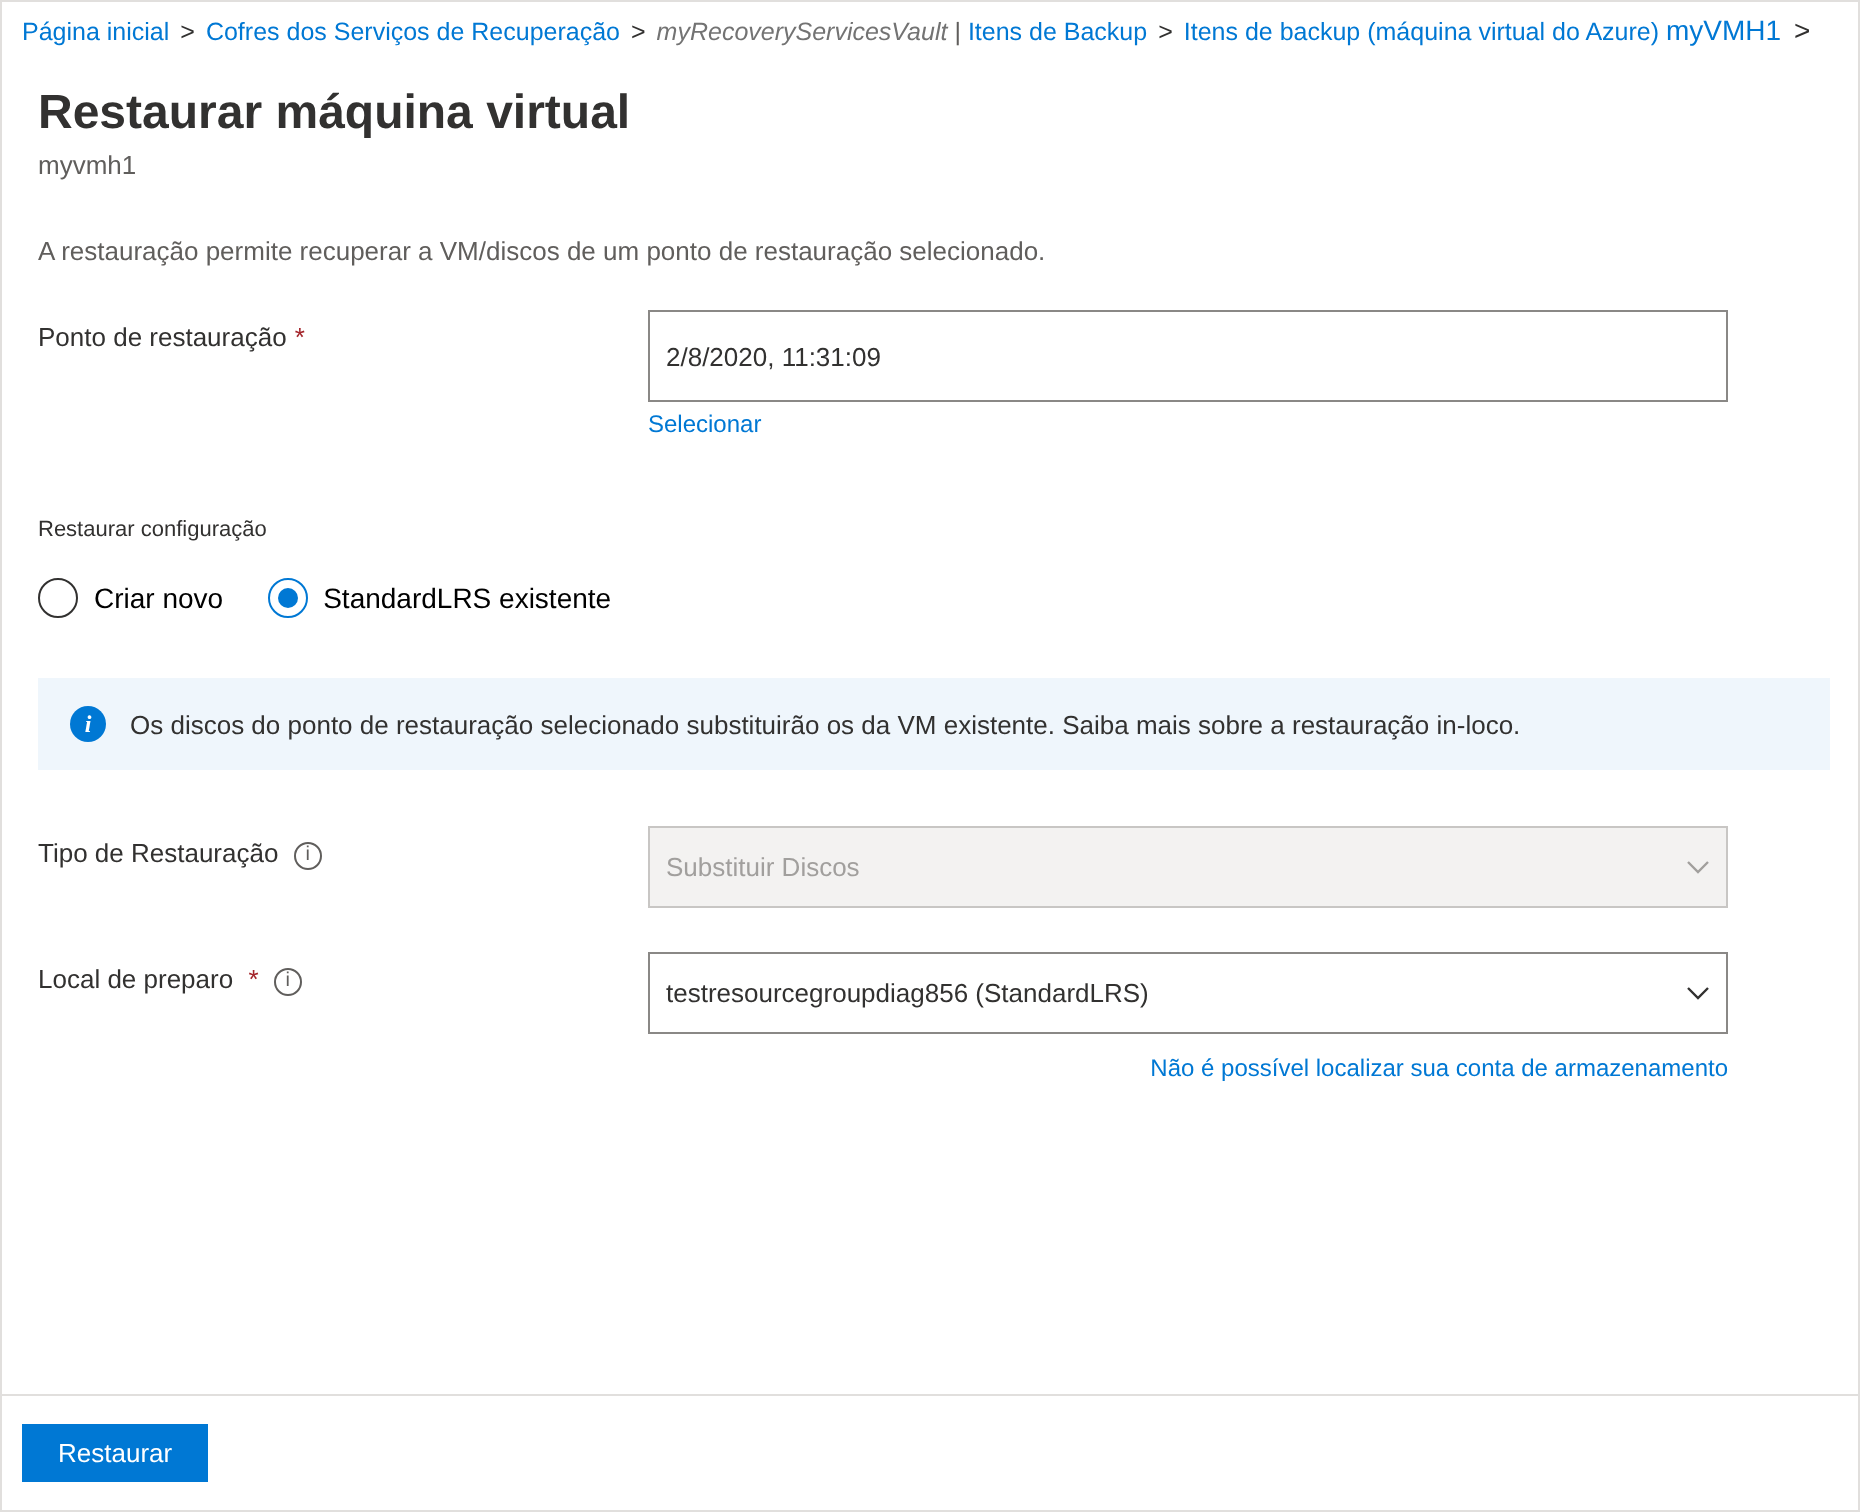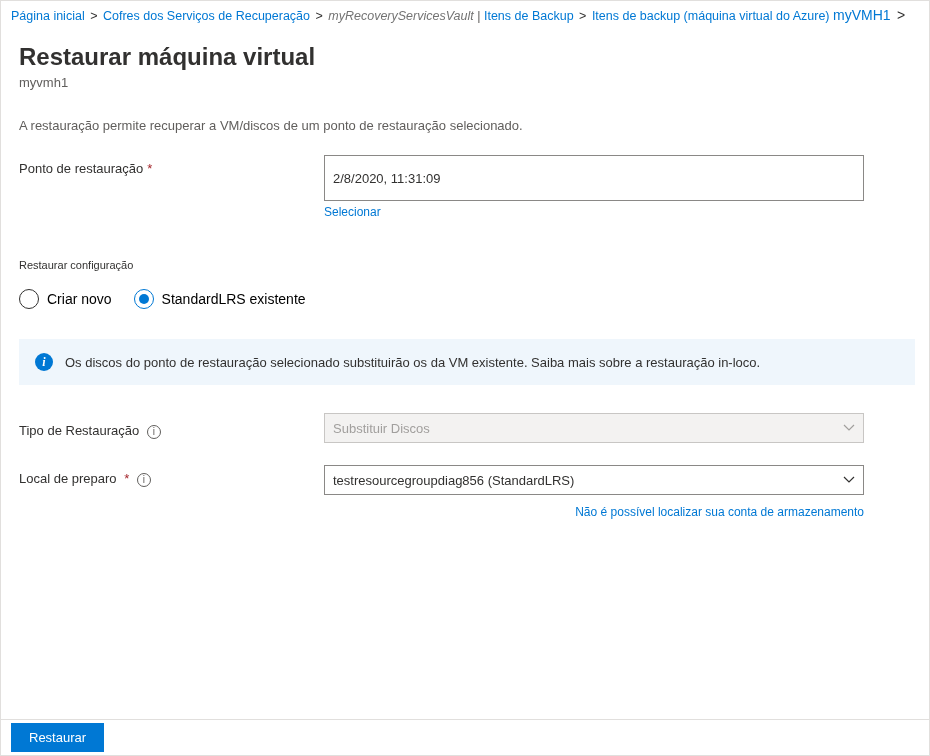--- a/index.html
+++ b/index.html
@@ -152,21 +152,21 @@
     border-radius: 50%;
     font-size: 12px;
     font-weight: bold;
     display: flex; align-items: center; justify-content: center;
     flex-shrink: 0;
     font-style: italic;
     font-family: Georgia, serif;
   }
   .select-box {
     width: 100%;
-    height: 30px;
+    height: 41px;
     border: 1px solid #8a8886;
     padding: 4px 28px 4px 8px;
     font-size: 13px;
     color: #323130;
     background: #fff;
     position: relative;
     display: flex;
     align-items: center;
     cursor: pointer;
   }
@@ -184,21 +184,21 @@
   .chevron svg { display:block; }
   .helper-link-right {
     text-align: right;
     margin-top: 6px;
     width: 540px;
   }
   .footer {
     position: absolute;
     left: 0; right: 0; bottom: 0;
     border-top: 1px solid #e1dfdd;
-    padding: 3px 10px;
+    padding: 14px 10px;
     background: #fff;
   }
   .primary-btn {
     background: #0078d4;
     color: #fff;
     border: none;
     padding: 7px 18px;
     font-size: 13px;
     cursor: pointer;
     font-family: inherit;
@@ -257,21 +257,21 @@
         <span class="radio-circle selected"></span>
         <span>StandardLRS existente</span>
       </div>
     </div>
 
     <div class="info-banner">
       <span class="info-glyph">i</span>
       <span>Os discos do ponto de restauração selecionado substituirão os da VM existente. Saiba mais sobre a restauração in-loco.</span>
     </div>
 
-    <div class="form-row" style="margin-bottom:22px;align-items:center;">
+    <div class="form-row" style="margin-bottom:22px;">
       <div class="form-label">
         <span>Tipo de Restauração</span>
         <span class="info-icon">i</span>
       </div>
       <div class="form-field">
         <div class="select-box disabled">
           <span>Substituir Discos</span>
           <span class="chevron">
             <svg width="12" height="8" viewBox="0 0 12 8">
                 <path d="M1 1l5 5 5-5" stroke="#a19f9d" stroke-width="1.2" fill="none"></path>

